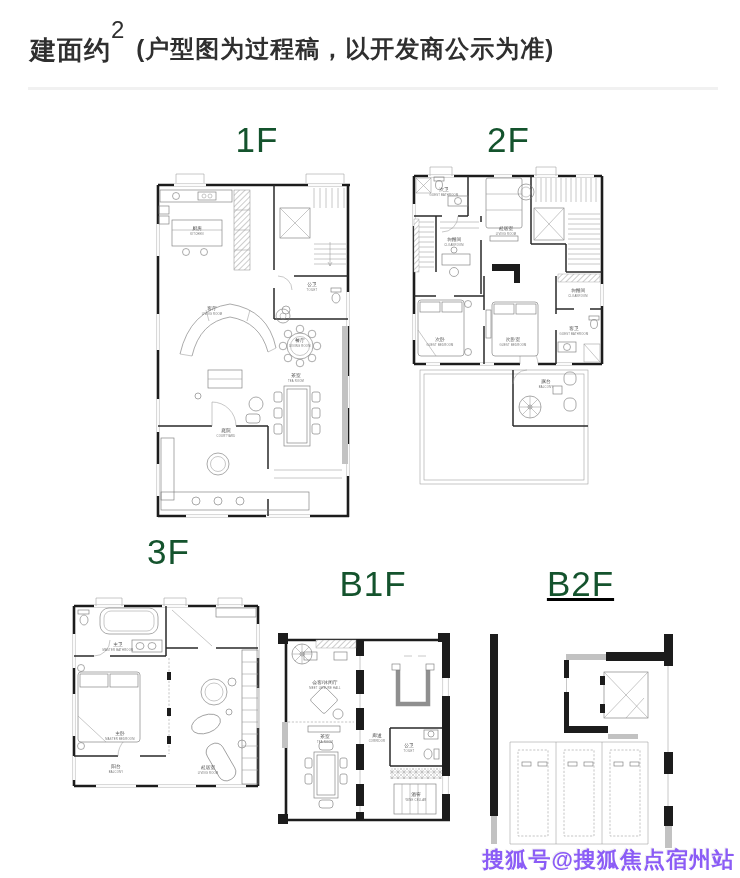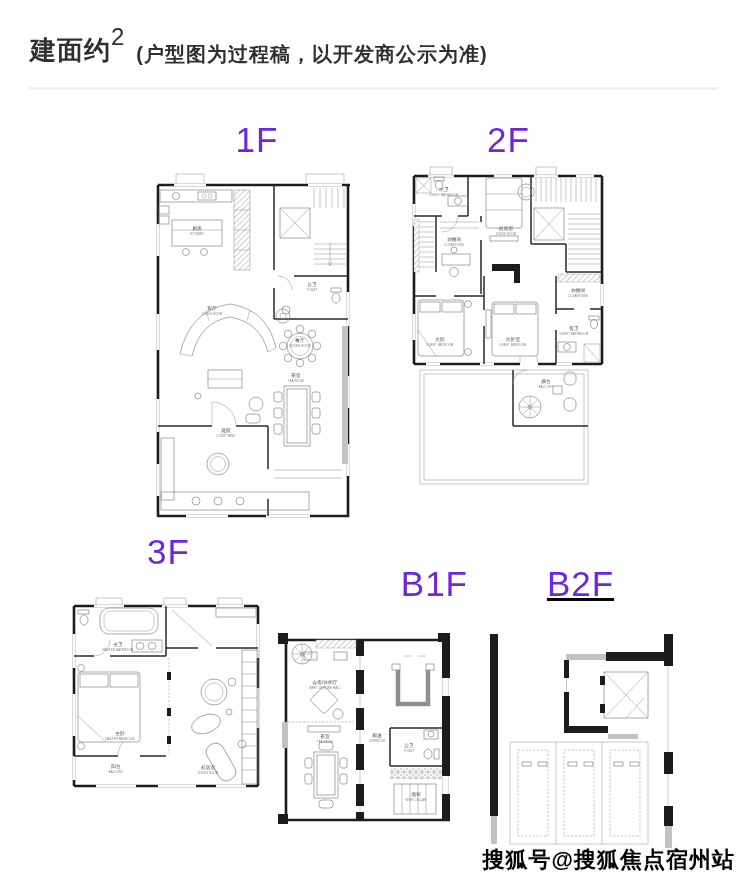--- a/index.html
+++ b/index.html
@@ -1,45 +1,45 @@
 <!DOCTYPE html>
 <html><head>
 <meta charset="utf-8">
 <style>
   html,body{margin:0;padding:0;background:#fff;}
   .canvas{position:relative;width:740px;height:878px;background:#fff;overflow:hidden;
           font-family:"Liberation Sans",sans-serif;}
   
-  .hdr{position:absolute;left:30px;top:33px;display:flex;align-items:flex-end;color:#2f2f2f;white-space:nowrap;}
+  .hdr{position:absolute;left:30px;top:33px;display:flex;align-items:flex-start;color:#2f2f2f;white-space:nowrap;}
   .hdr .pfx{font-size:26px;font-weight:700;letter-spacing:1px;}
   .hdr .big{font-size:46px;font-weight:400;line-height:1;letter-spacing:0;}
   .hdr .sup{font-size:24px;position:relative;top:-17px;font-weight:400;}
-  .hdr .note{font-size:20px;font-weight:700;margin-left:12px;letter-spacing:1px;}
+  .hdr .note{font-size:24px;font-weight:700;margin-left:12px;letter-spacing:1px;}
   .divider{position:absolute;left:28px;top:87px;width:690px;height:3px;background:#f1f1f1;}
   
   .fig{position:absolute;display:flex;flex-direction:column;align-items:center;}
-  .flabel{font-size:35px;color:#6d28d9;font-weight:400;letter-spacing:1px;height:44px;line-height:40px;}
+  .flabel{font-size:35px;color:#14532d;font-weight:400;letter-spacing:1px;height:44px;line-height:40px;}
   .gap20{margin-top:20px;} .gap18{margin-top:18px;}
   
   .pln{display:block;}
   .pln .w{fill:#1c1c1c;}
   .pln .ln{stroke:#1c1c1c;stroke-width:2.6;fill:none;}
   .pln .l2{stroke:#2a2a2a;stroke-width:1.5;fill:none;}
   .pln .wn{stroke:#b8b8b8;stroke-width:.6;fill:none;}
   .pln .th{stroke:#9a9a9a;stroke-width:.55;fill:none;}
   .pln .fu{stroke:#7d7d7d;stroke-width:.65;fill:#fff;}
   .pln .fo{stroke:#7d7d7d;stroke-width:.65;fill:none;}
   .pln .gz{fill:#c2c2c2;}
   .pln .dash{stroke:#8a8a8a;stroke-width:.5;stroke-dasharray:2.2 1.6;fill:none;}
   .pln .usf{stroke:#8f8f8f;stroke-width:4.5;fill:none;}
   .pln text{font-family:"Liberation Sans",sans-serif;text-anchor:middle;}
   .pln .zh{font-size:4.8px;fill:#4a4a4a;}
   .pln .en{font-size:2.7px;fill:#6f6f6f;letter-spacing:.25px;}
   
-  .wm{position:absolute;right:5px;bottom:3px;font-size:22px;font-weight:700;color:#000000;
+  .wm{position:absolute;right:5px;bottom:3px;font-size:22px;font-weight:700;color:#8b5cf6;
       letter-spacing:1px;text-shadow:1px 1px 0 #ffffff,-1px -1px 0 #efefef;}
 </style>
 </head>
 <body>
 
 <div class="canvas">
 
   <div class="hdr">
     <span class="pfx">建面约</span>
     <span class="sup">2</span>
@@ -332,21 +332,21 @@
         <text class="zh" x="54" y="139">主卧</text>
         <text class="en" x="54" y="144">MASTER BEDROOM</text>
         <text class="zh" x="50" y="172">阳台</text>
         <text class="en" x="50" y="177">BALCONY</text>
         <text class="zh" x="142" y="173">起居室</text>
         <text class="en" x="142" y="178">LIVING ROOM</text>
       </g>
     </svg>
   </div>
 
-  <div class="fig" style="left:278px;top:564px;align-items:flex-end;">
+  <div class="fig" style="left:278px;top:564px;">
     <div class="flabel">B1F</div>
     <svg class="pln gap20" width="190" height="225" viewBox="0 0 190 225">
       <defs>
         <pattern id="hd3" width="4" height="4" patternUnits="userSpaceOnUse" patternTransform="rotate(45)">
           <rect width="4" height="4" fill="#fff"></rect>
             <line x1="0" y1="0" x2="0" y2="4" stroke="#9a9a9a" stroke-width="1"></line>
         </pattern>
         <pattern id="hx1" width="6" height="6" patternUnits="userSpaceOnUse">
           <rect width="6" height="6" fill="#fff" stroke="#9a9a9a" stroke-width=".4"></rect>
           <path d="M0 0 L6 6 M6 0 L0 6" stroke="#9a9a9a" stroke-width=".4"></path>

